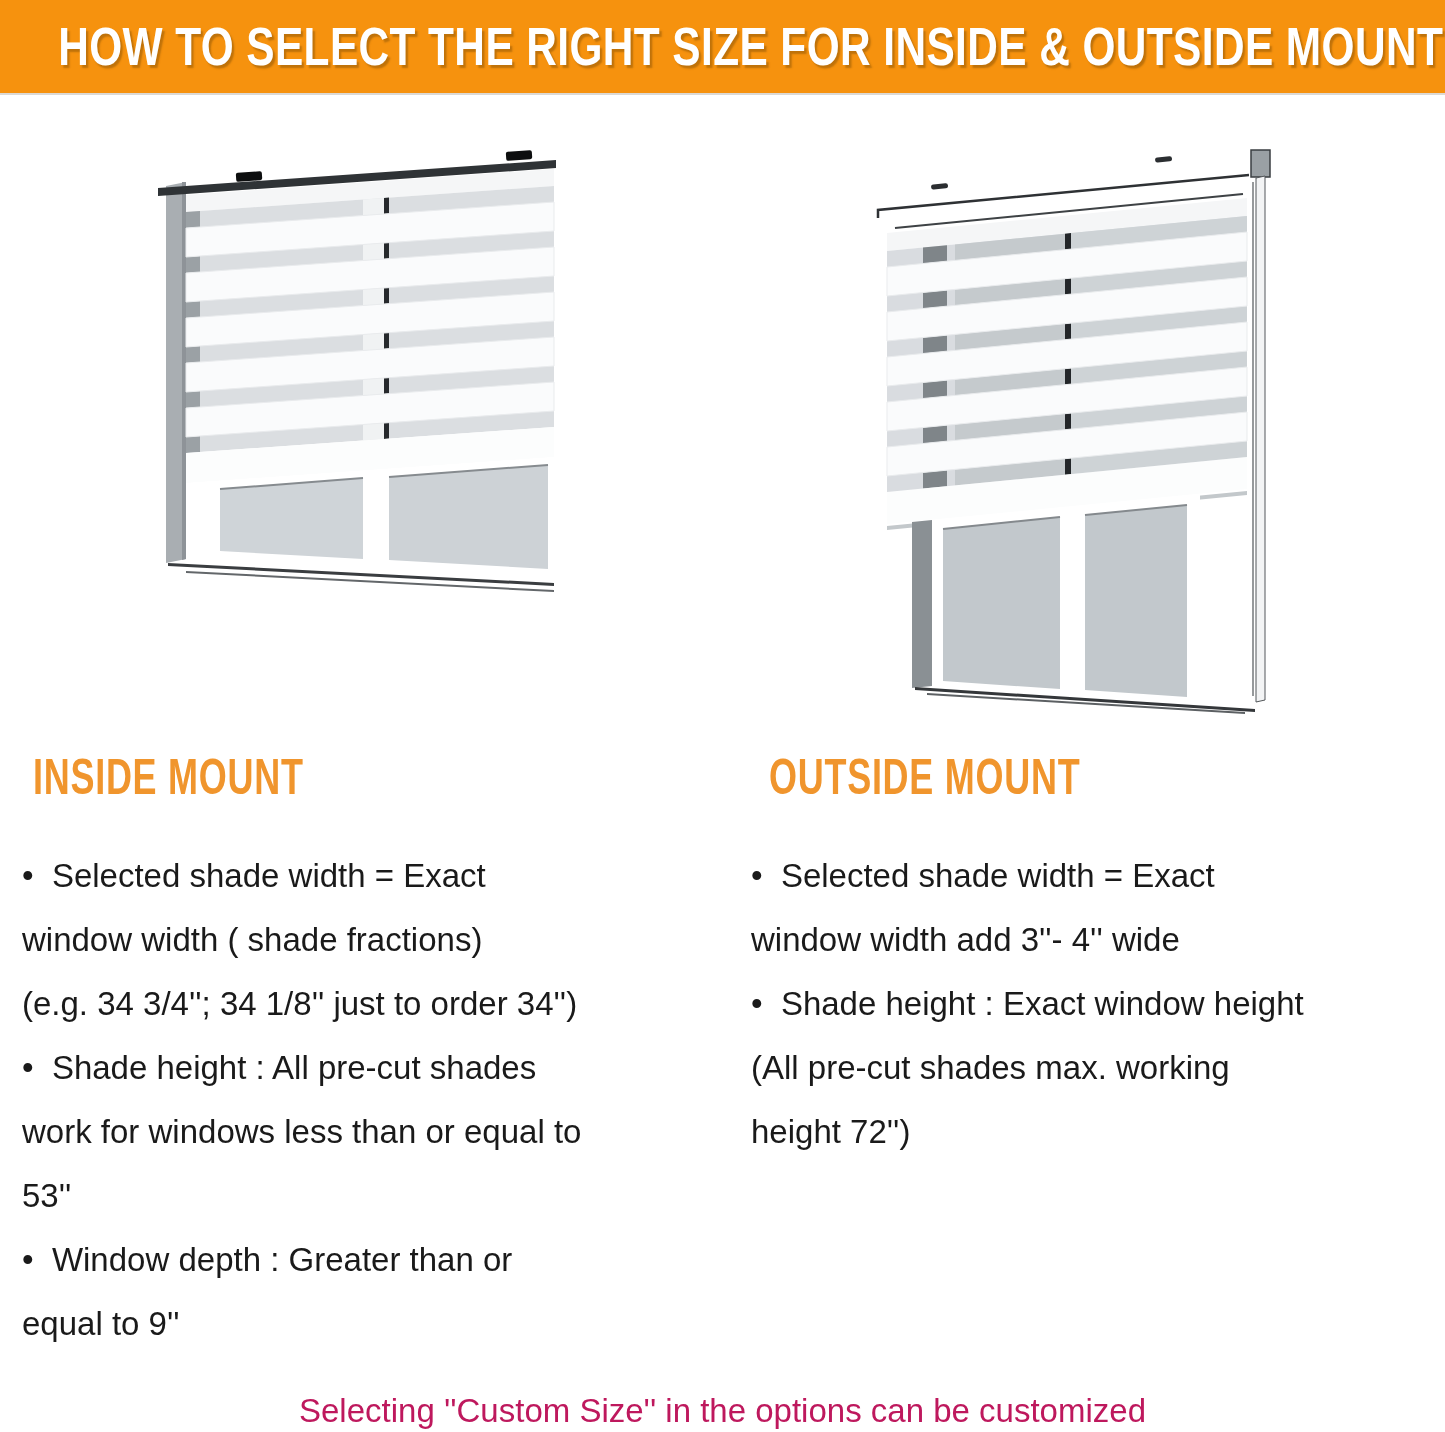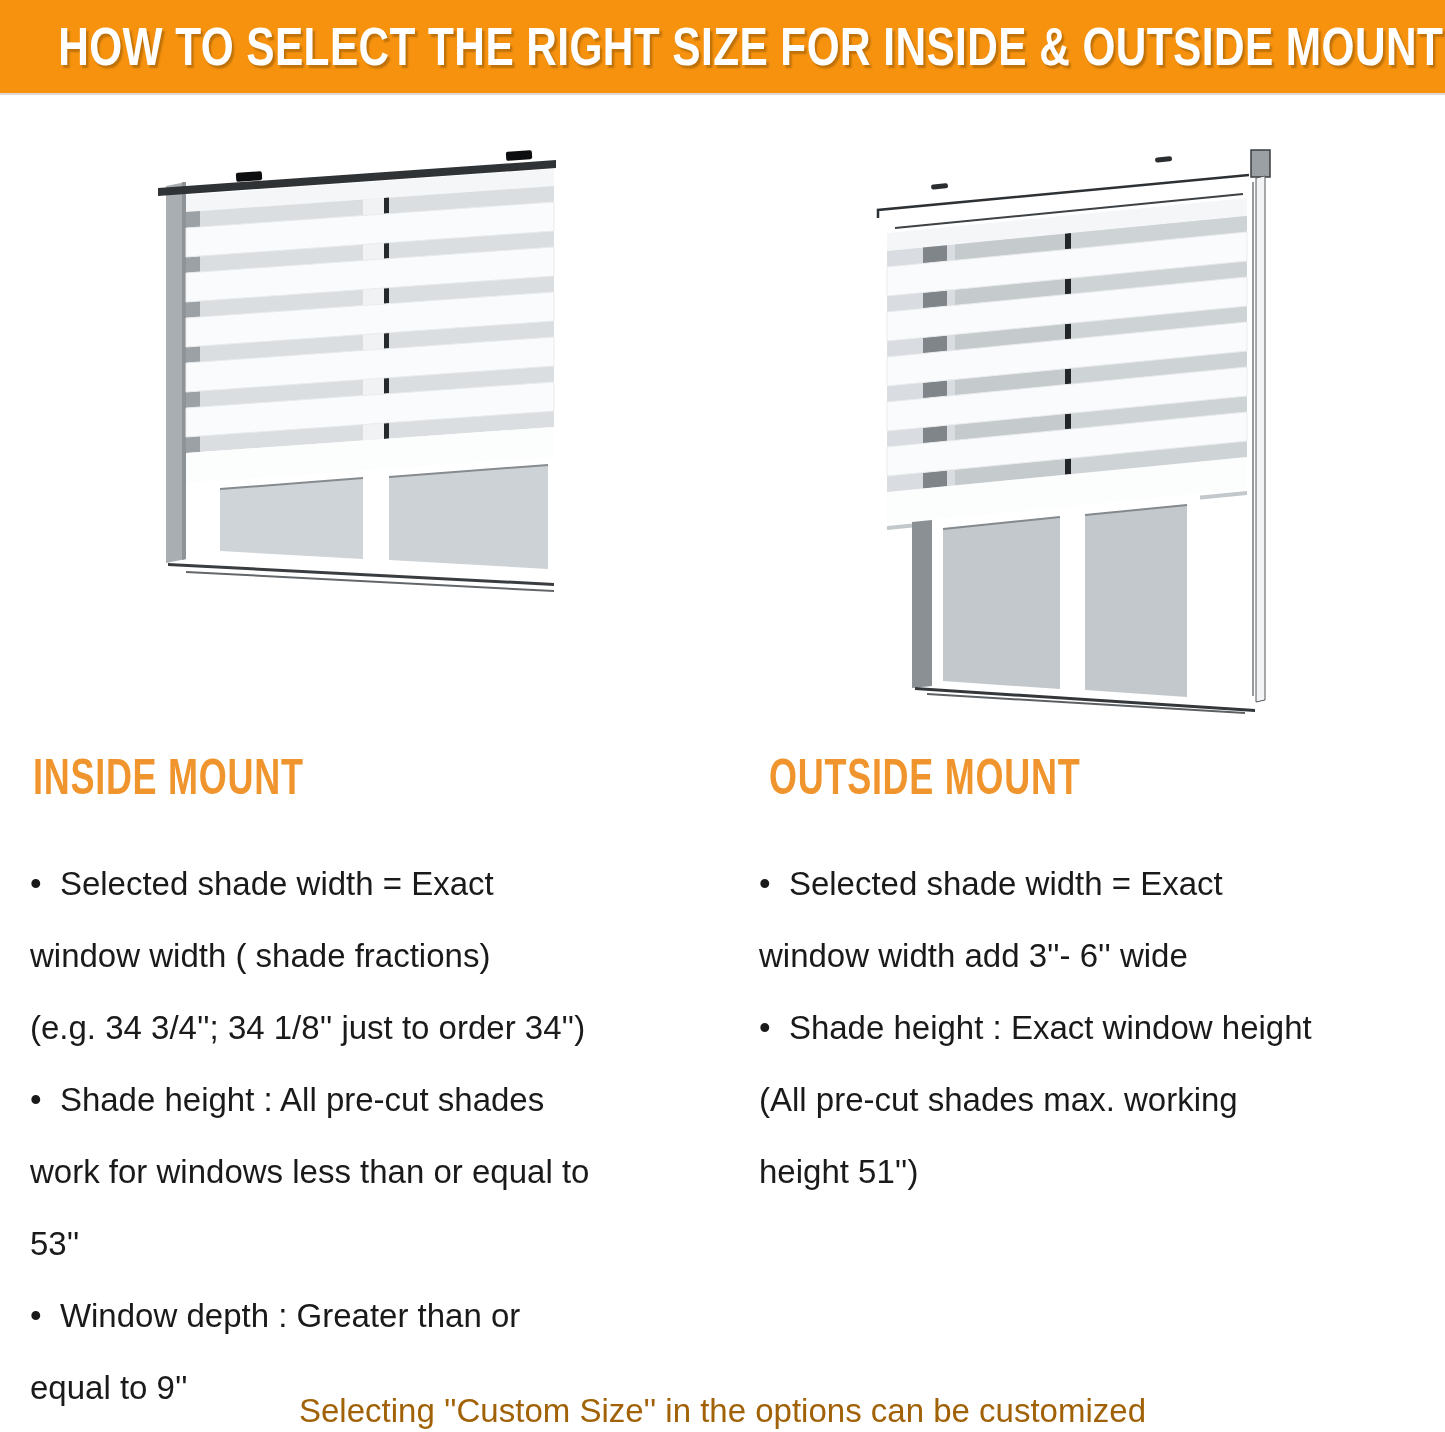--- a/index.html
+++ b/index.html
@@ -25,27 +25,27 @@
   
   .mount-heading {
     position:absolute; margin:0; font-weight:bold; font-size:50px;
     color:#F0952D; white-space:nowrap; letter-spacing:1px;
     transform:scaleX(0.72); transform-origin:left center;
   }
   .h-inside  { left:33px;  top:748px; }
   .h-outside { left:769px; top:748px; }
   
   .col { position:absolute; font-size:33px; color:#1a1a1a; }
-  .col p { margin:12px; height:60px; line-height:60px; white-space:nowrap; }
+  .col p { margin:4px; height:60px; line-height:60px; white-space:nowrap; }
   .col-inside  { left:18px;  top:842px; }
   .col-outside { left:747px; top:842px; }
   
   .footer-note {
     position:absolute; left:0; top:1392px; width:1445px;
-    text-align:center; font-size:33px; color:#a16207;
+    text-align:center; font-size:33px; color:#be185d;
   }
 </style>
 </head>
 <body>
 
 <div class="page">
 
   <header class="banner">
     <div class="banner-title">HOW TO SELECT THE RIGHT SIZE FOR INSIDE &amp; OUTSIDE MOUNT</div>
   </header>
@@ -200,21 +200,21 @@
     <p>(e.g. 34 3/4''; 34 1/8'' just to order 34'')</p>
     <p>•&nbsp; Shade height : All pre-cut shades</p>
     <p>work for windows less than or equal to</p>
     <p>53''</p>
     <p>•&nbsp; Window depth : Greater than or</p>
     <p>equal to 9''</p>
   </div>
 
   <div class="col col-outside">
     <p>•&nbsp; Selected shade width = Exact</p>
-    <p>window width add 3''- 6'' wide</p>
+    <p>window width add 3''- 4'' wide</p>
     <p>•&nbsp; Shade height : Exact window height</p>
     <p>(All pre-cut shades max. working</p>
-    <p>height 51'')</p>
+    <p>height 72'')</p>
   </div>
 
   <div class="footer-note">Selecting ''Custom Size'' in the options can be customized</div>
 
 </div>
 
 </body></html>

